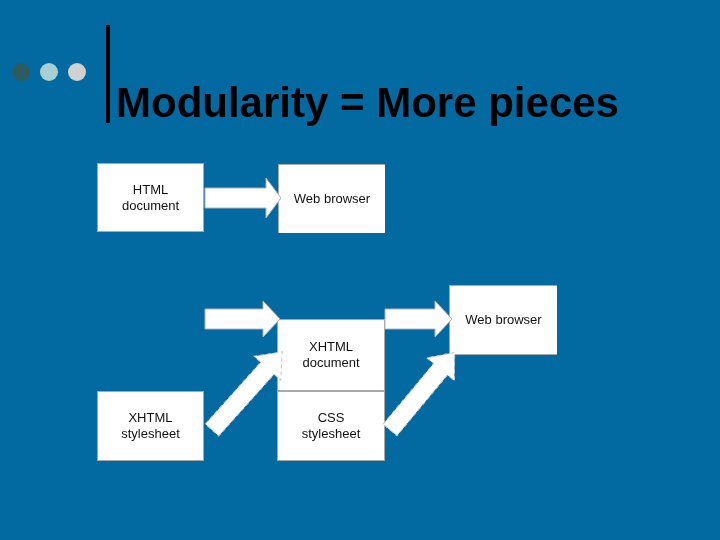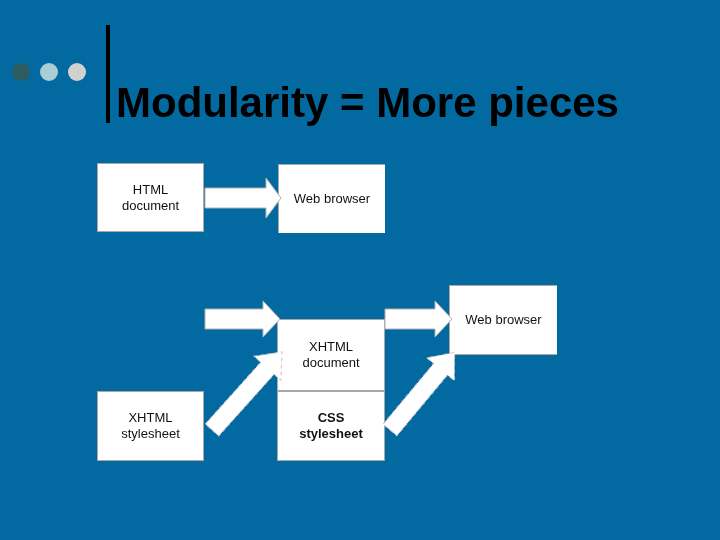--- a/index.html
+++ b/index.html
@@ -67,21 +67,21 @@
 
   <div class="dbox open-r" style="left:449px;top:285px;width:107px;height:68px;">
     <span class="box-label">Web browser</span>
   </div>
 
   <div class="dbox" style="left:97px;top:391px;width:105px;height:68px;">
     <span class="box-label">XHTML
 stylesheet</span>
   </div>
 
-  <div class="dbox" style="left:277px;top:391px;width:106px;height:68px;font-weight:bold;">
+  <div class="dbox" style="left:277px;top:391px;width:106px;height:68px;">
     <span class="box-label">CSS
 stylesheet</span>
   </div>
 
   <svg class="arrow-layer" width="720" height="540" viewBox="0 0 720 540">
 
     <polygon points="205,188 266,188 266,178 281,198 266,218 266,208 205,208" fill="#ffffff" stroke="#b2b2b2" stroke-width="1"></polygon>
     <polygon points="205,309 263,309 263,301 280,319 263,337 263,329 205,329" fill="#ffffff" stroke="#b2b2b2" stroke-width="1"></polygon>
     <polygon points="385,309 435,309 435,301 452,319 435,337 435,329 385,329" fill="#ffffff" stroke="#b2b2b2" stroke-width="1"></polygon>
 

